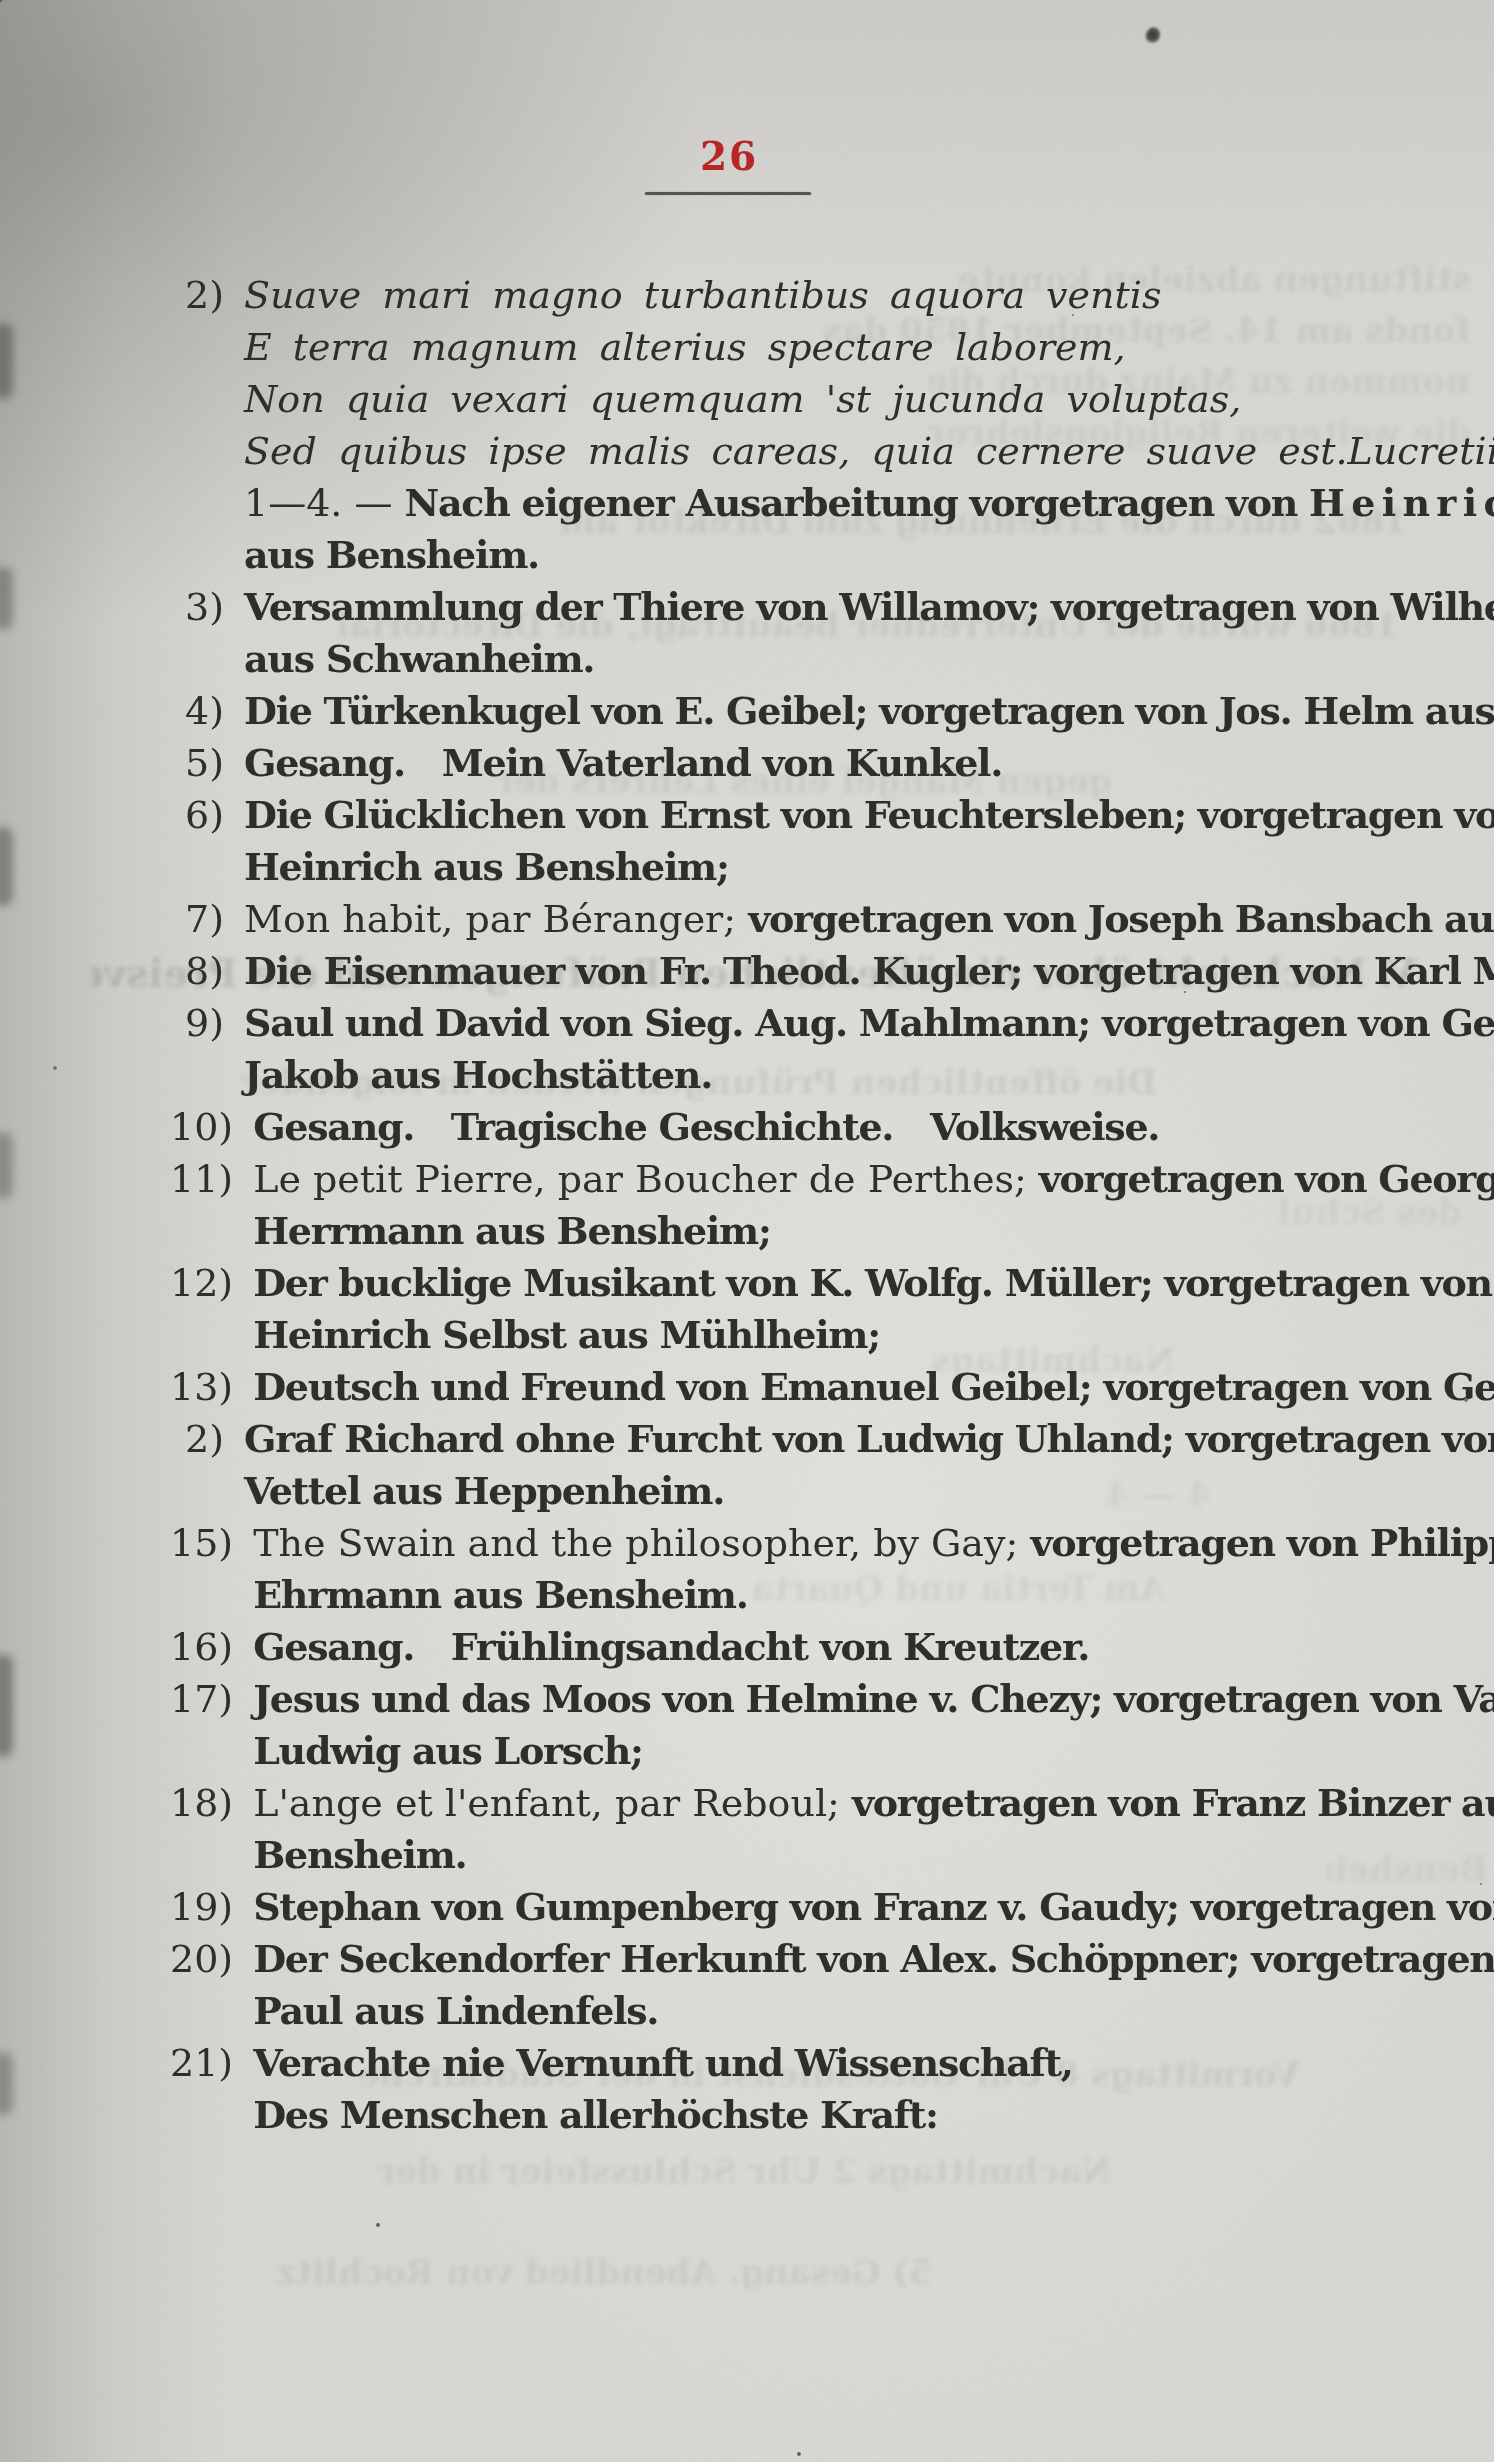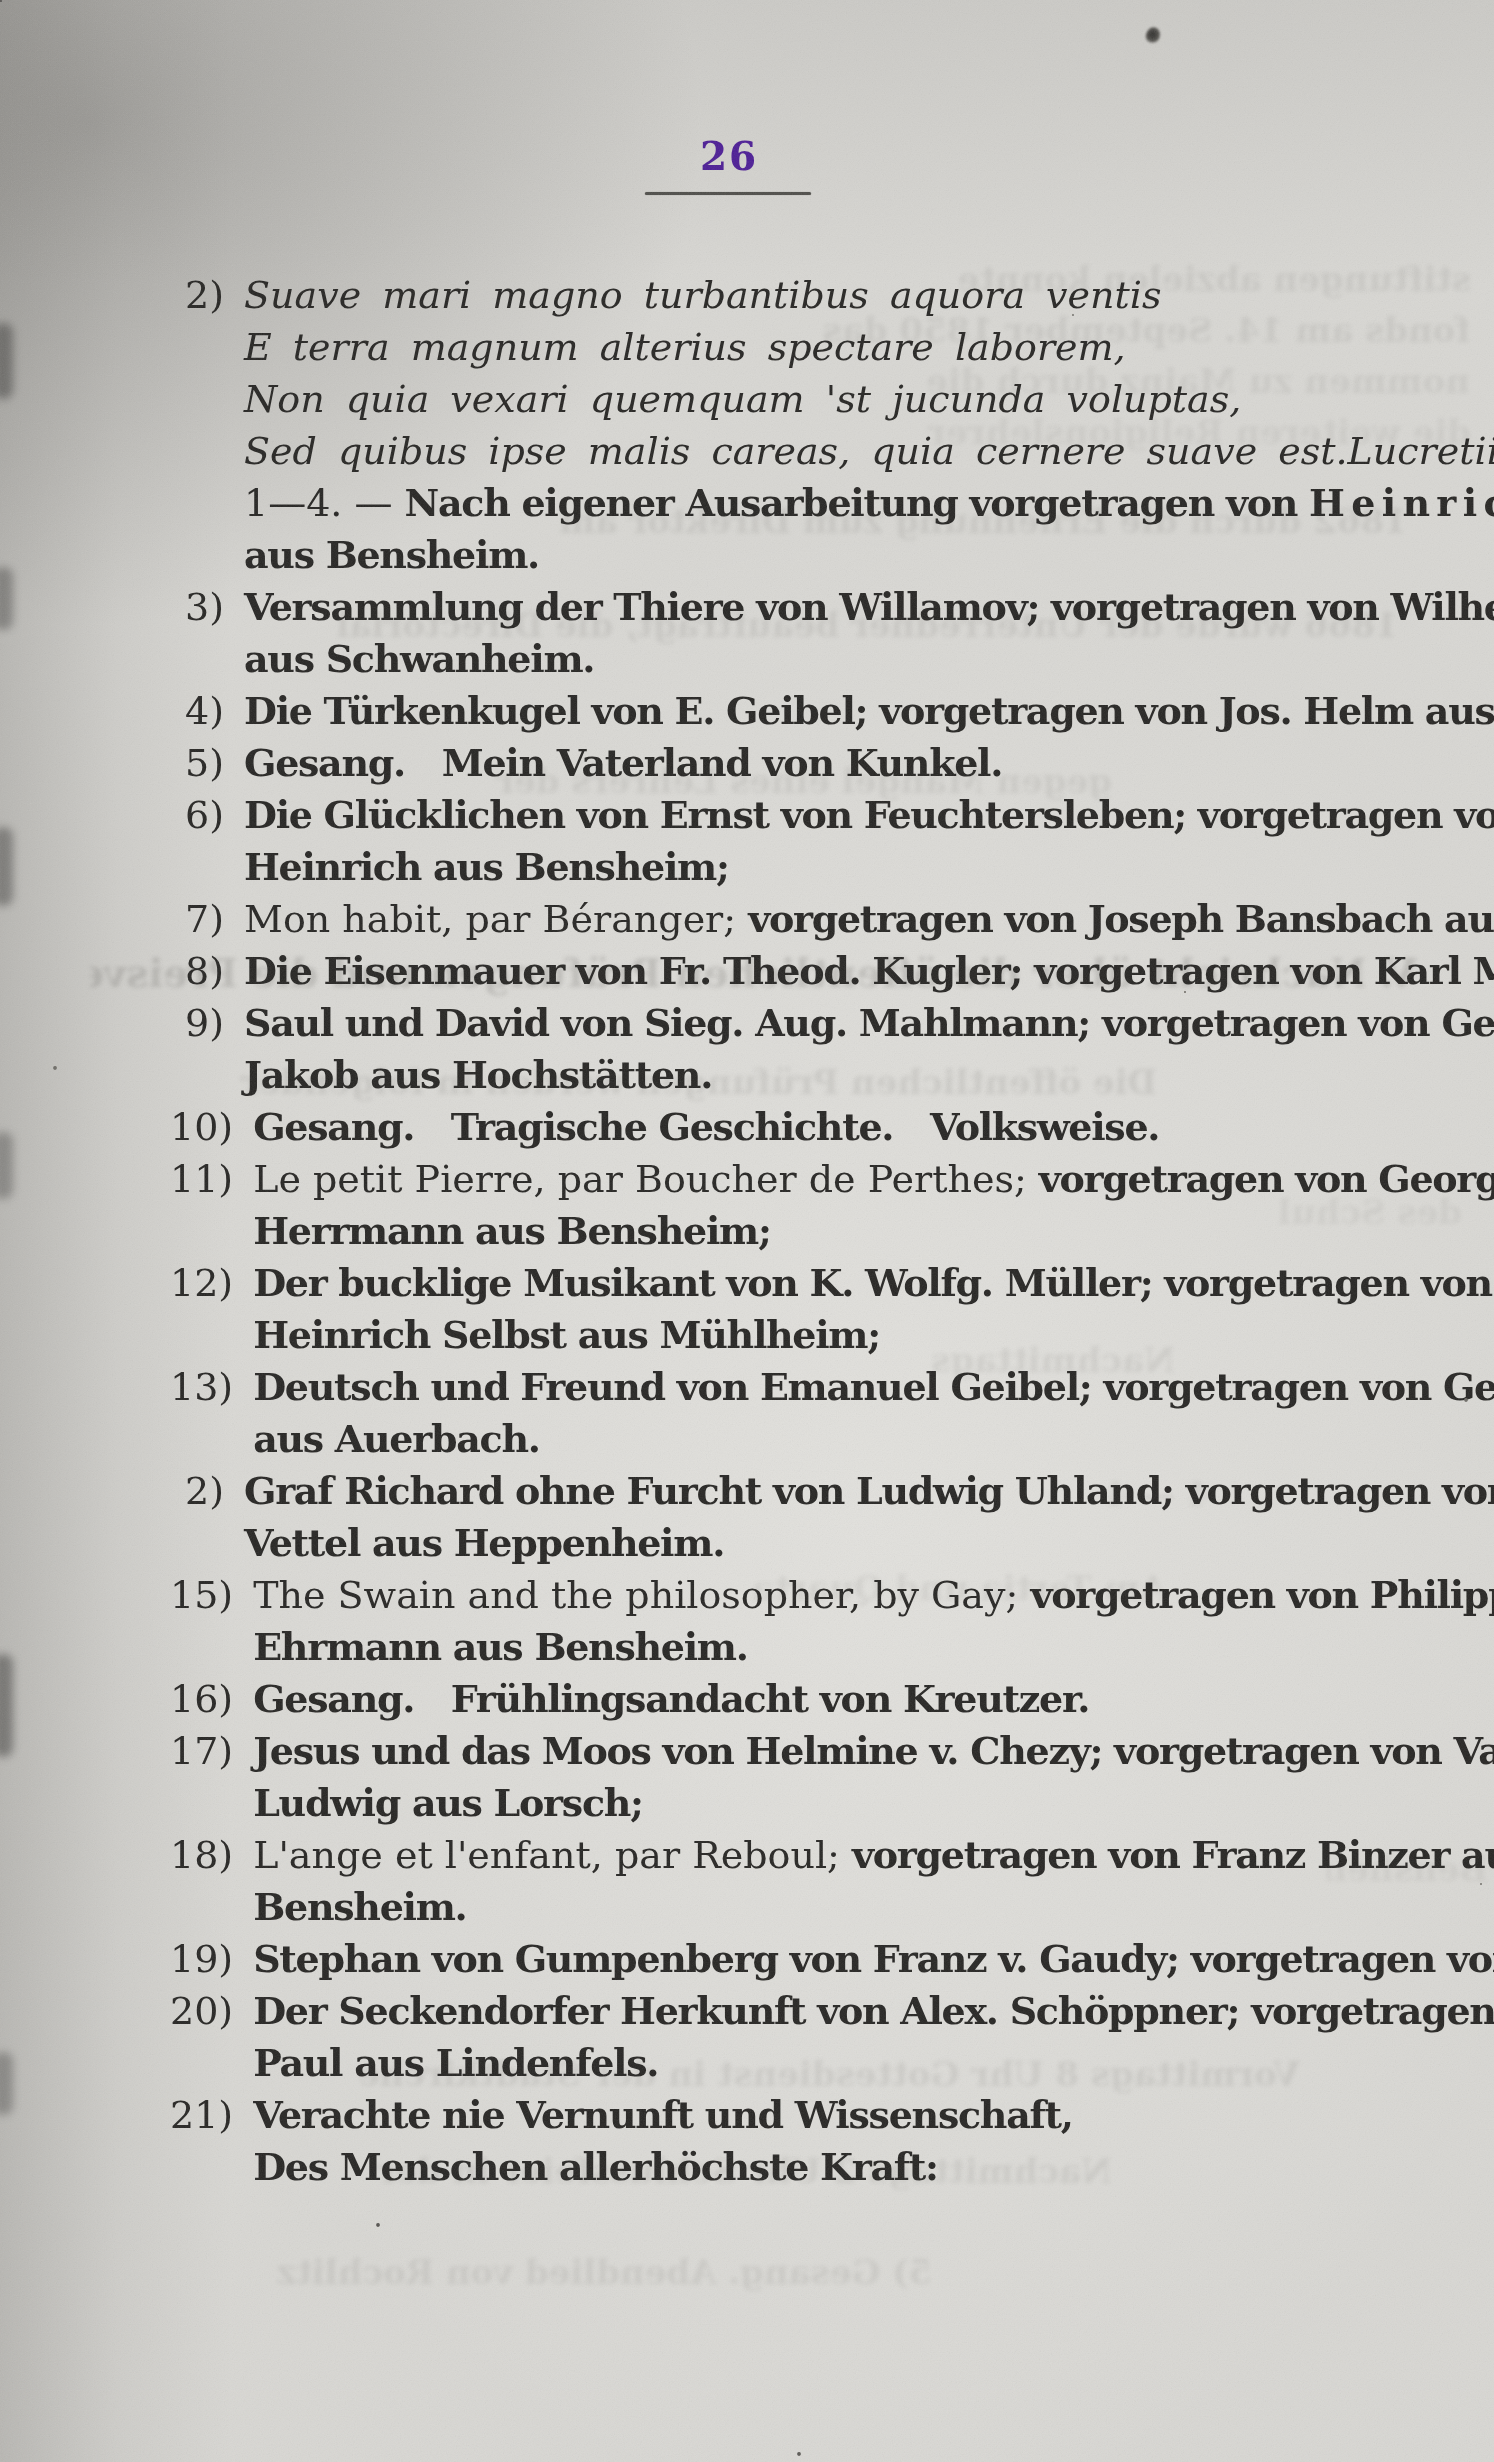--- a/index.html
+++ b/index.html
@@ -13,21 +13,21 @@
   
   .shade{position:absolute;inset:0;pointer-events:none;}
   .shade-topleft{background:radial-gradient(ellipse 852px 699px at 6% 5%, rgba(55,53,50,0.30), rgba(55,53,50,0.0) 72%);}
   .shade-leftband{background:linear-gradient(90deg, rgba(70,68,64,0.22), rgba(70,68,64,0.07) 117px, rgba(70,68,64,0.0) 233px);}
   .shade-topband{background:linear-gradient(180deg, rgba(90,88,84,0.10), rgba(90,88,84,0.0) 287px);}
   .shade-centerlight{background:radial-gradient(ellipse 986px 1345px at 58% 62%, rgba(238,237,233,0.45), rgba(238,237,233,0.0) 75%);}
   .grain{position:absolute;inset:0;opacity:0.12;pointer-events:none;}
 
   
   .pageno{position:absolute;top:133px;left:684px;width:90px;text-align:center;
-          font-size:39px;font-weight:700;letter-spacing:1.8px;color:#4c1d95;}
+          font-size:39px;font-weight:700;letter-spacing:1.8px;color:#b91c1c;}
   .pageno-rule{position:absolute;top:192px;left:645px;width:166px;height:2.7px;
           background:#4f4e4a;border-radius:1.8px;box-shadow:0 0 0.9px #6a6965;}
 
   
   #list{position:absolute;top:255px;left:0;width:1495px;}
   .item{display:flex;align-items:flex-start;}
   .num{flex:0 0 54px;margin-left:130px;text-align:right;font-size:38px;line-height:52px;
        white-space:nowrap;font-weight:400;}
   .itext{flex:0 0 1204px;margin-left:20px;min-width:0;}
   .line{font-size:38px;line-height:52px;height:52px;white-space:nowrap;}
@@ -172,21 +172,20 @@
         <div class="num">12)</div>
         <div class="itext">
           <div class="line j"><span class="fr">Der bucklige Musikant von K. Wolfg. Müller; vorgetragen von Fr. J.</span></div>
           <div class="line"><span class="fr">Heinrich Selbst aus Mühlheim;</span></div>
         </div>
       </li>
       <li class="item">
         <div class="num">13)</div>
         <div class="itext">
           <div class="line j"><span class="fr">Deutsch und Freund von Emanuel Geibel; vorgetragen von Georg Löhr</span></div>
-          <div class="line"><span class="fr">aus Auerbach.</span></div>
         </div>
       </li>
       <li class="item">
         <div class="num">2)</div>
         <div class="itext">
           <div class="line j"><span class="fr">Graf Richard ohne Furcht von Ludwig Uhland; vorgetragen von Franz</span></div>
           <div class="line"><span class="fr">Vettel aus Heppenheim.</span></div>
         </div>
       </li>
       <li class="item">

